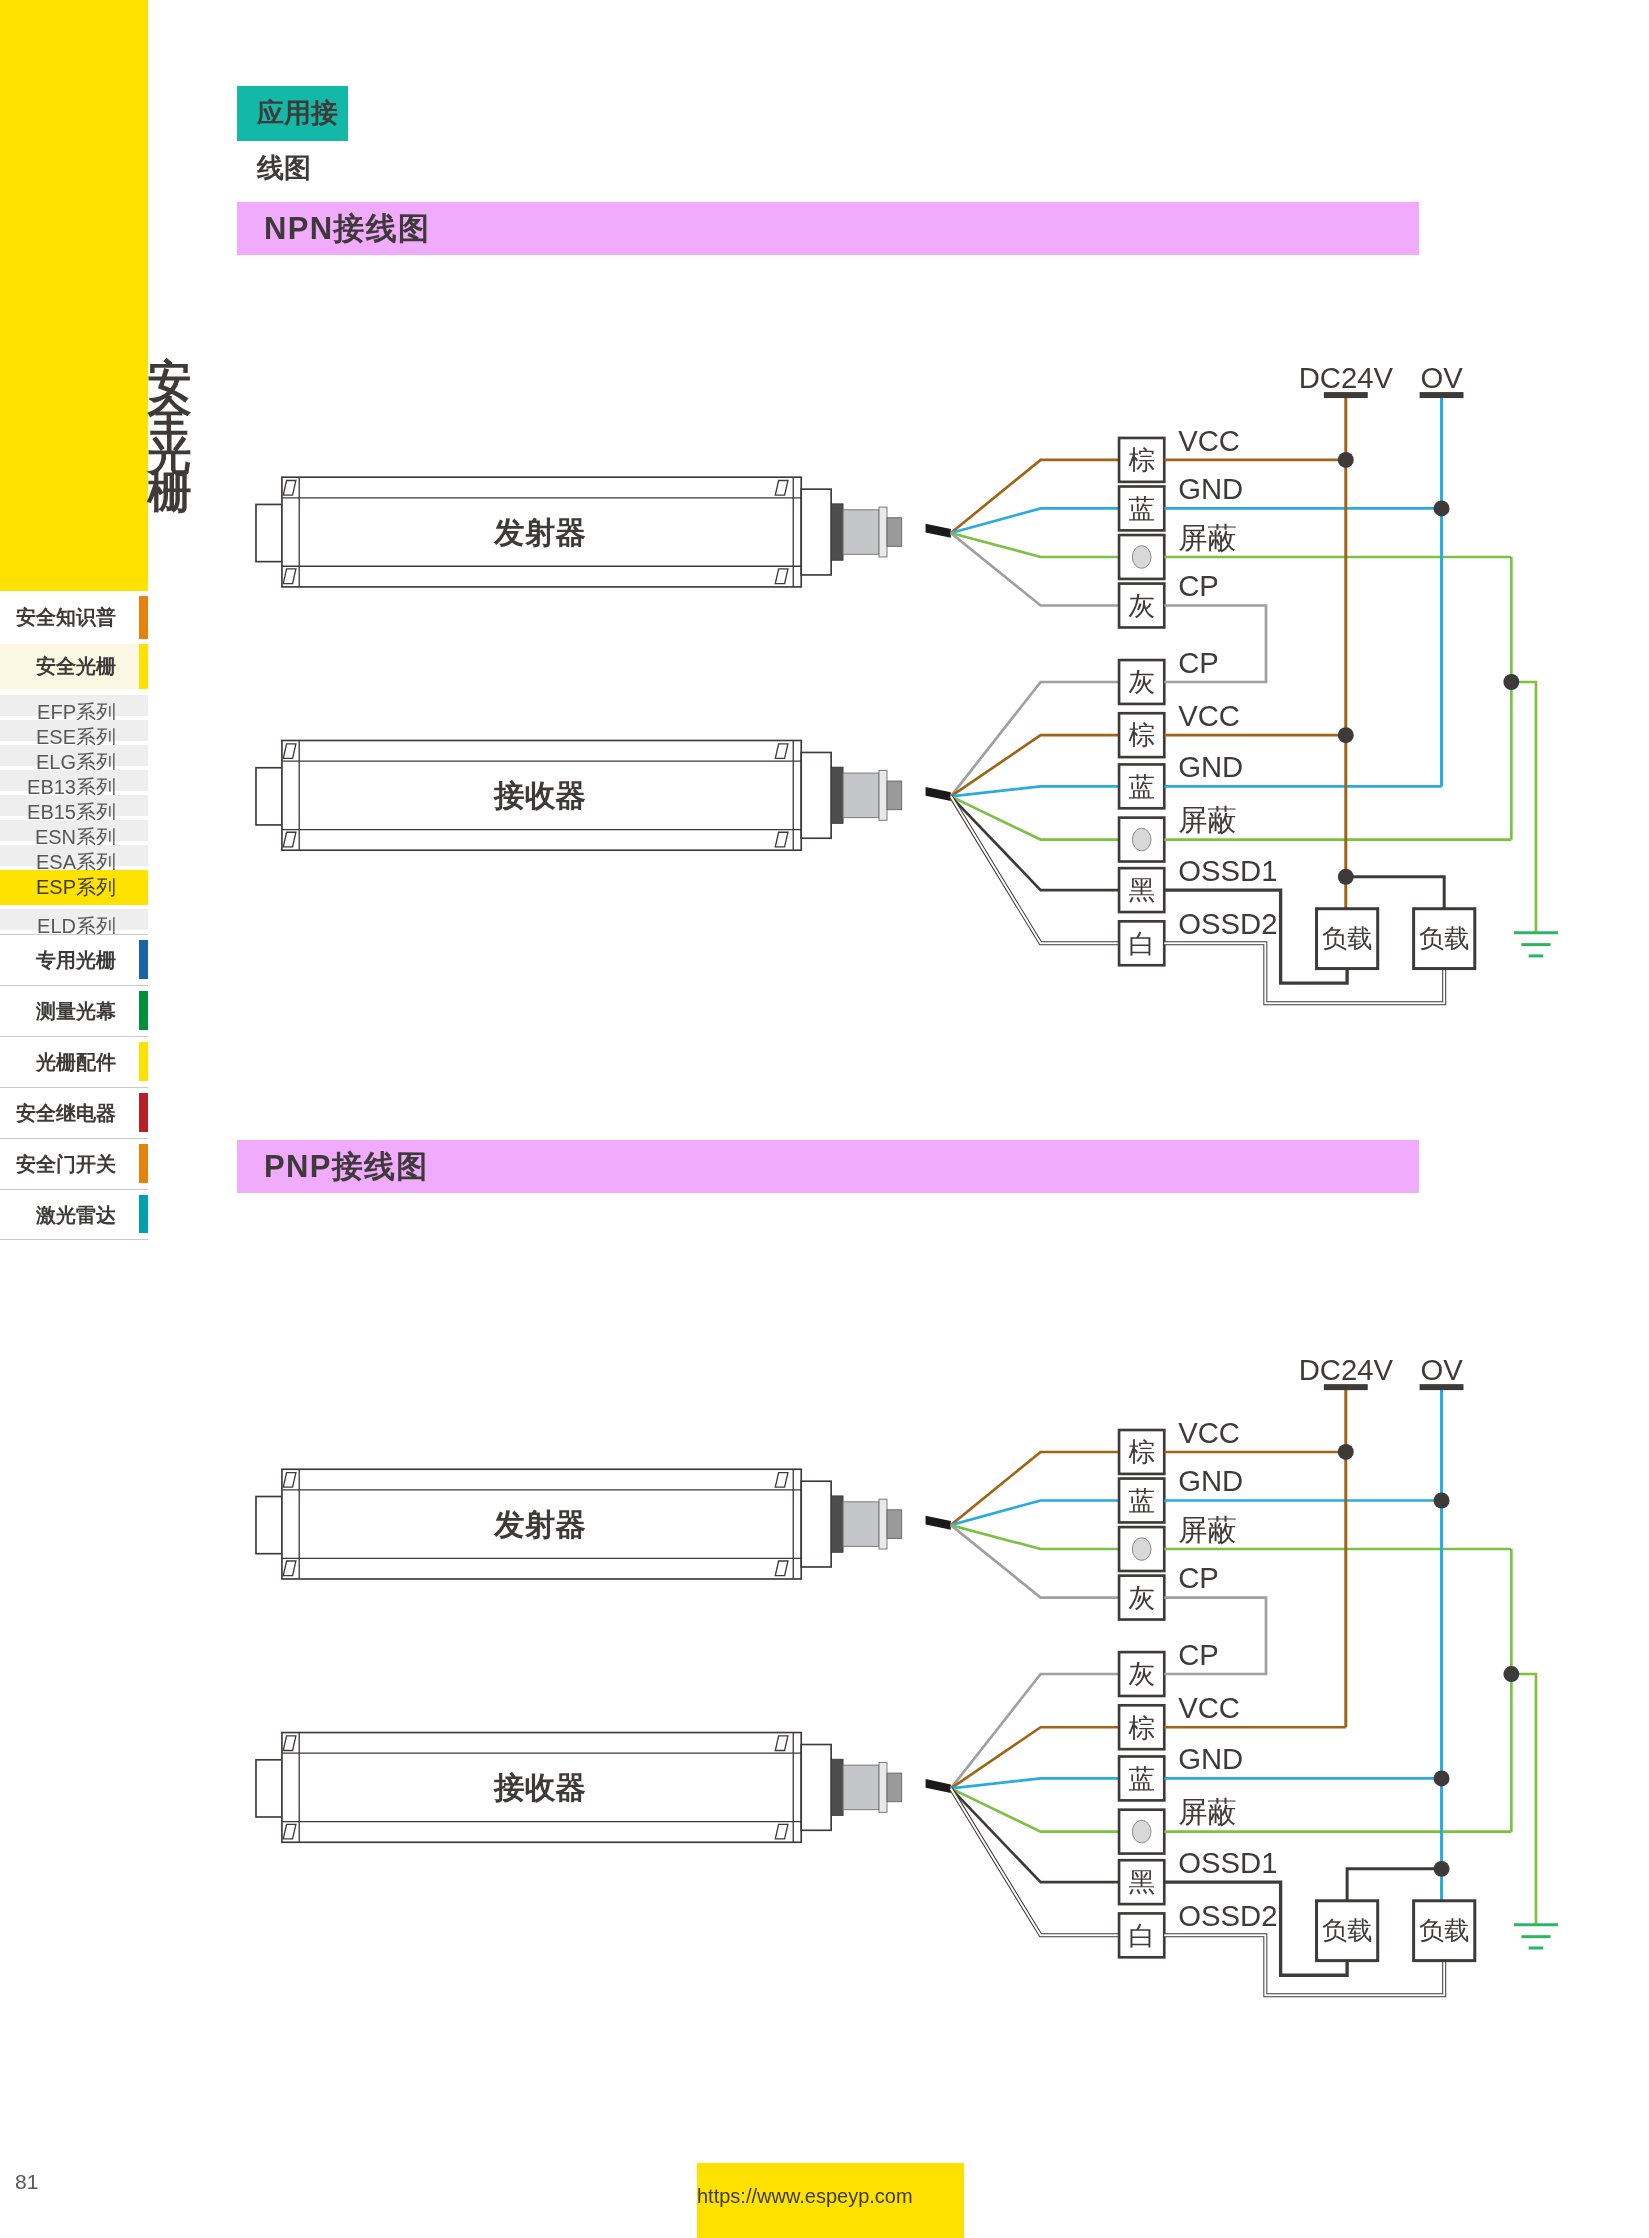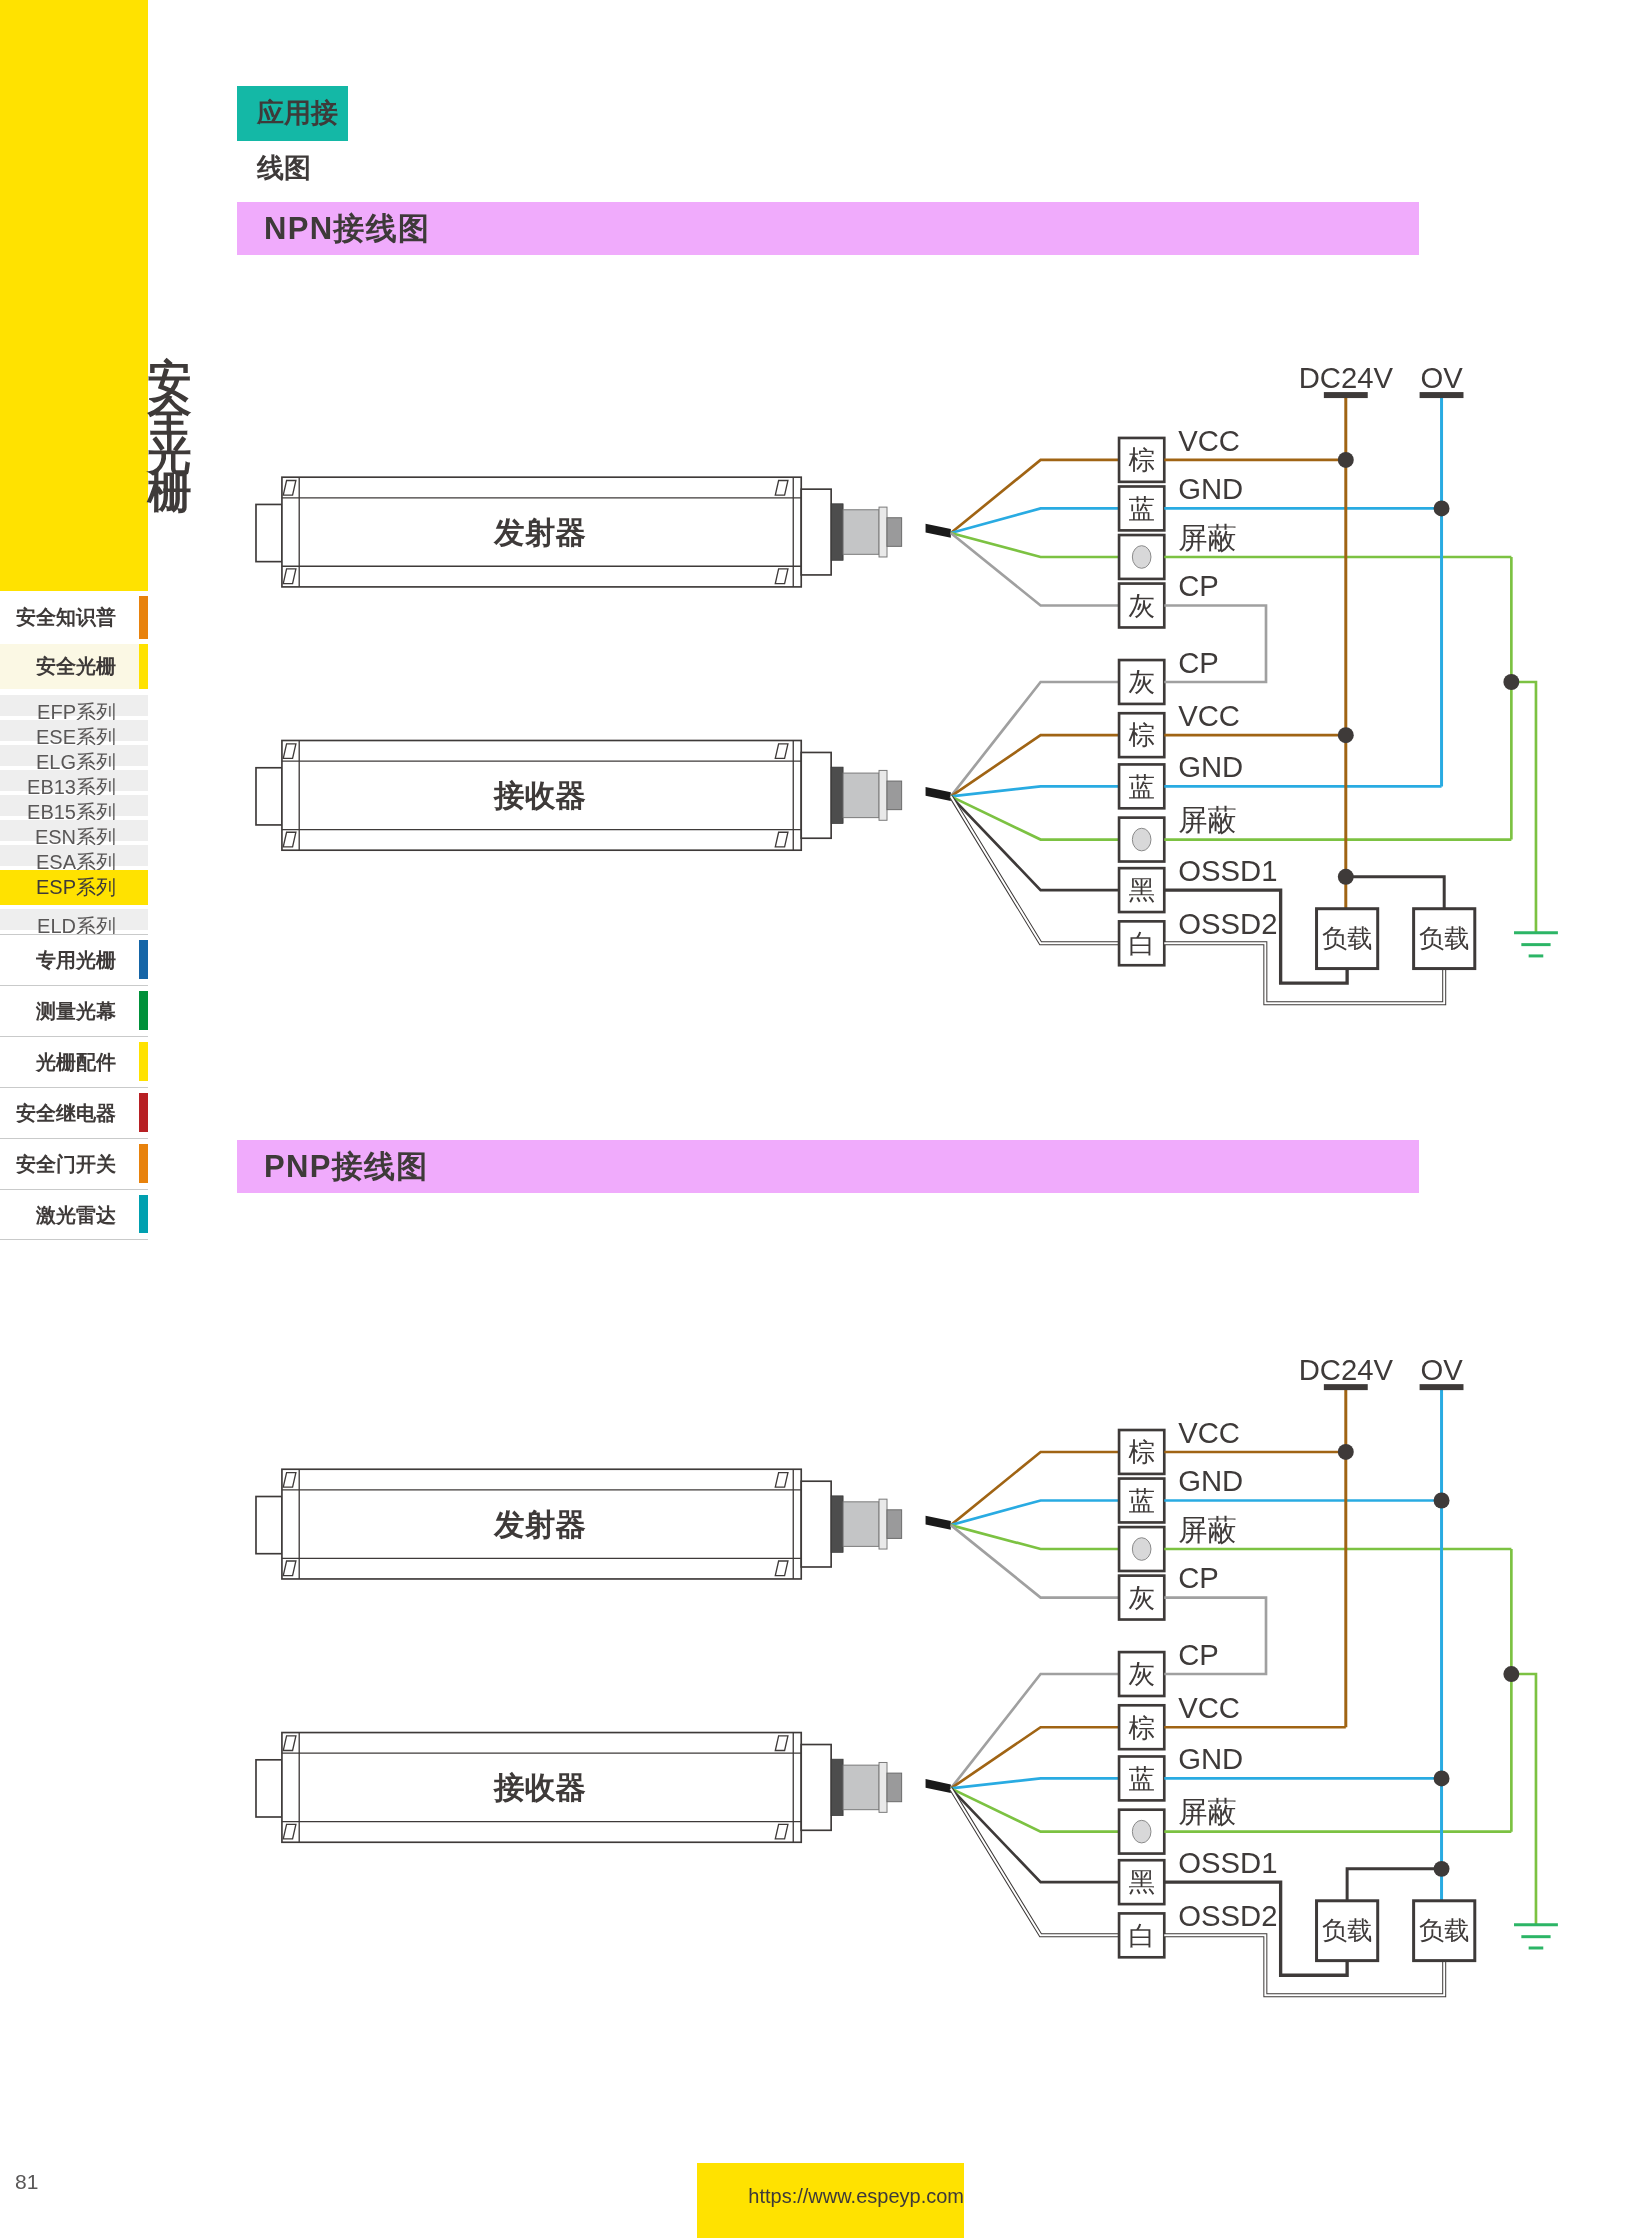--- a/index.html
+++ b/index.html
@@ -26,21 +26,21 @@
   
   .page-badge{left:237px;top:86px;width:111px;height:55px;background:#14b8a6;
       font-size:27px;font-weight:bold;line-height:55px;padding-left:20px;box-sizing:border-box}
   .sec-bar{left:237px;width:1182px;height:53px;background:#f0abfc;
       font-size:31px;font-weight:bold;line-height:53px;padding-left:27px;box-sizing:border-box;letter-spacing:1.3px}
   #sec-npn{top:202px}
   #sec-pnp{top:1140px}
   
   .page-num{left:15px;top:2170px;font-size:21px;color:#595757}
   .site-box{left:697px;top:2163px;width:267px;height:76px;background:#ffe200;
-      text-align:right;line-height:67px;font-size:20px;color:#3e3a39}
+      text-align:left;line-height:67px;font-size:20px;color:#3e3a39}
   svg.diagram{position:absolute;left:0;top:0}
   svg text{font-family:"Liberation Sans","DejaVu Sans",sans-serif}
 </style>
 </head>
 <body>
 
 <div class="abs brand"></div>
 <div class="abs brand-title">安全光栅</div>
 <div class="abs menu" id="sidebar-menu">
     <div class="sb-item sb-bold"><span>安全知识普及</span><i class="sb-bar bar-full" style="background: rgb(232, 130, 12);"></i></div>

